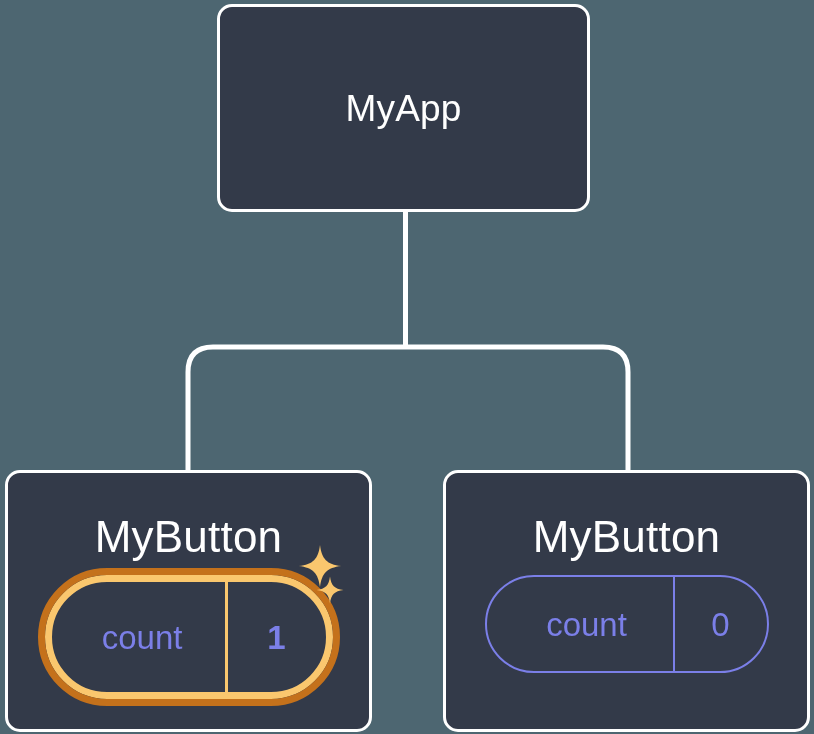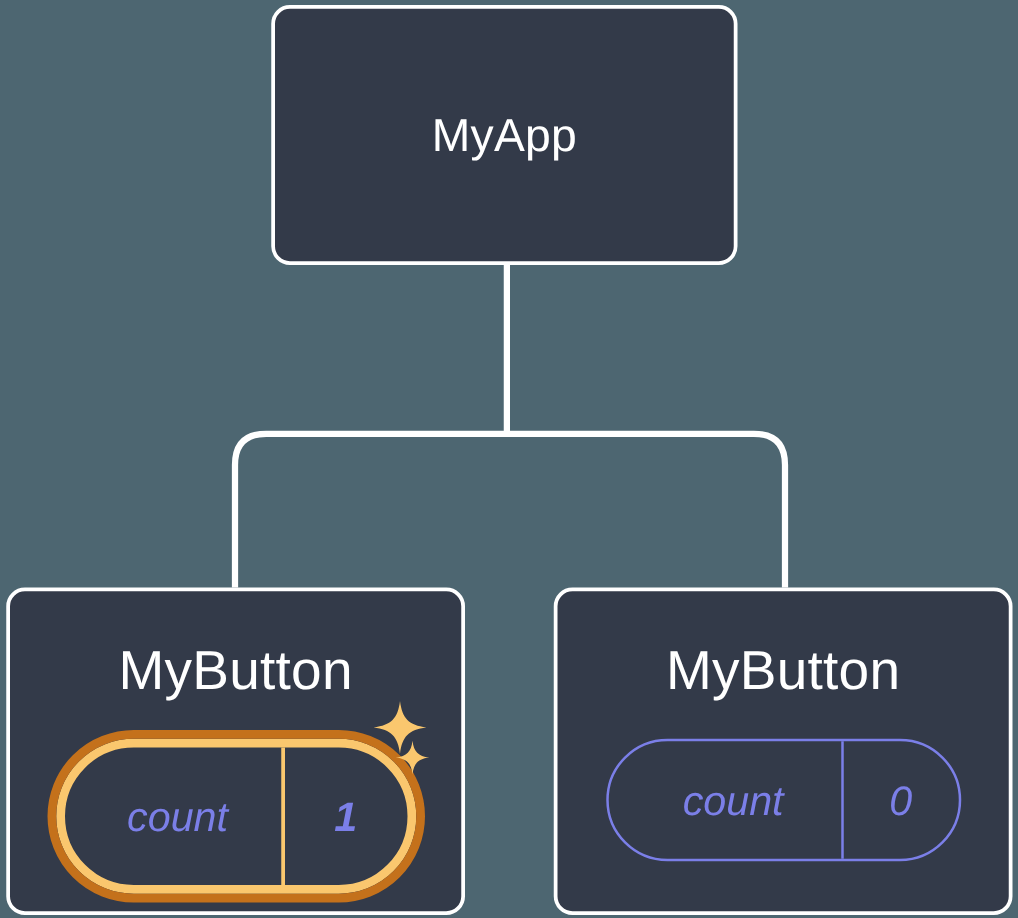--- a/index.html
+++ b/index.html
@@ -70,25 +70,24 @@
     line-height: 1;
     white-space: nowrap;
   }
   .node-root .node-title {
     font-size: 37px;
   }
 
   
   .state-wrap {
     position: relative;
-    margin-top: 32px;
+    margin-top: 16px;
     display: flex;
     align-items: center;
     justify-content: center;
-    font-style: italic;
   }
 
   
   .pill {
     box-sizing: border-box;
     display: flex;
     align-items: stretch;
     height: 98px;
     border: 2px solid #7b7fe8;
     border-radius: 49px;

